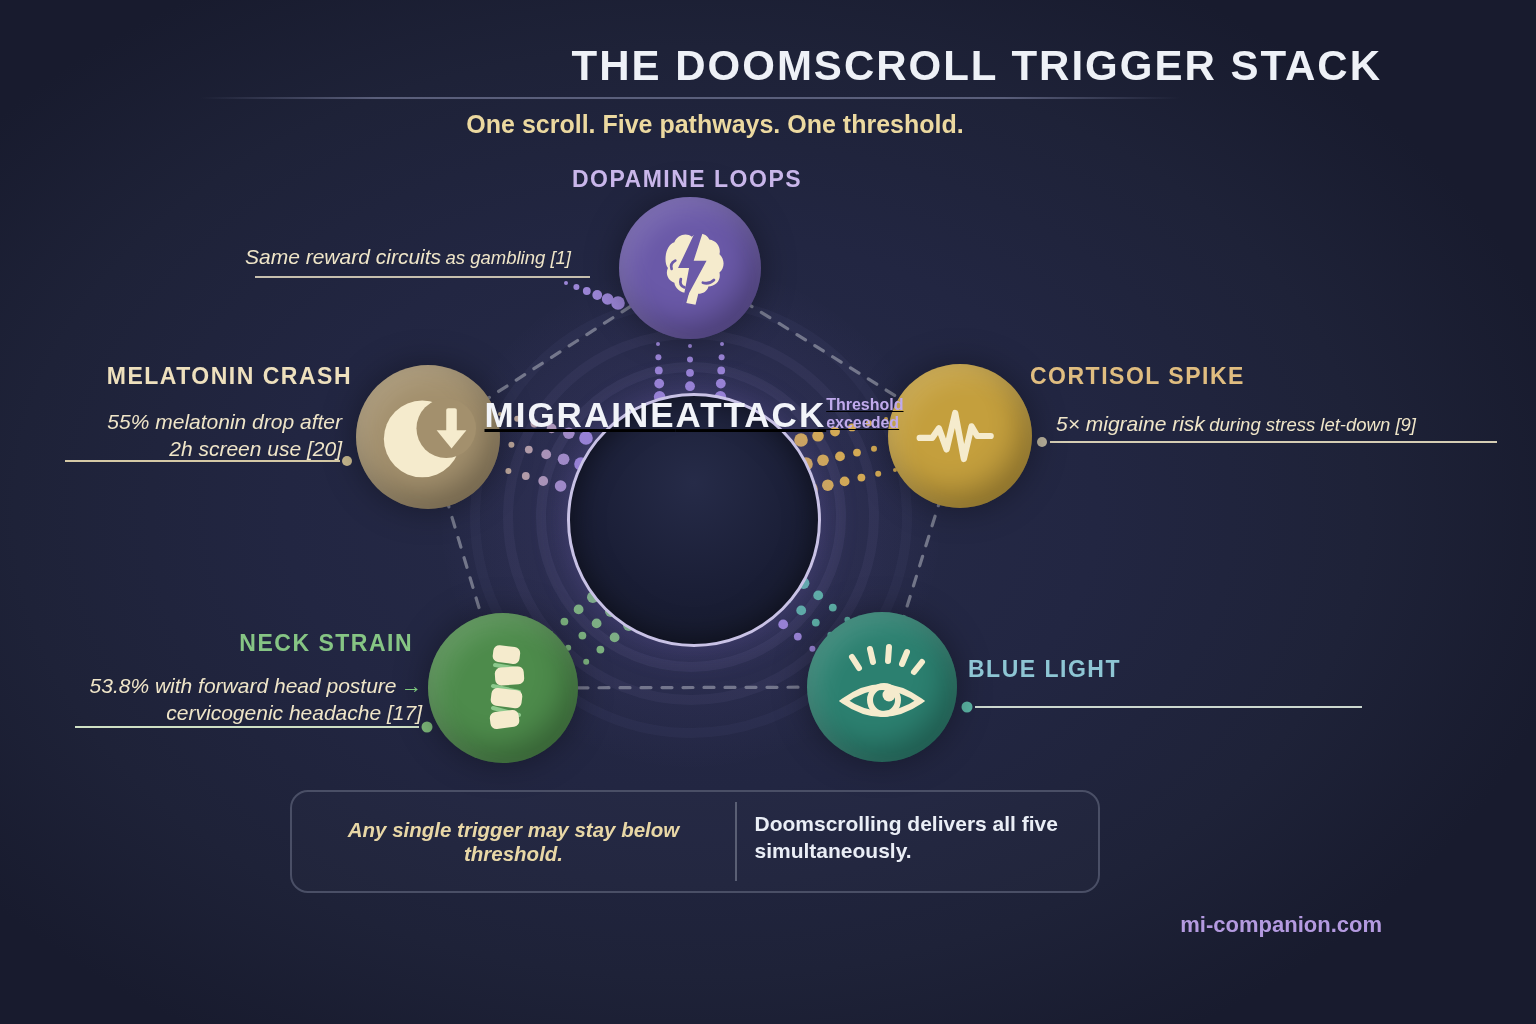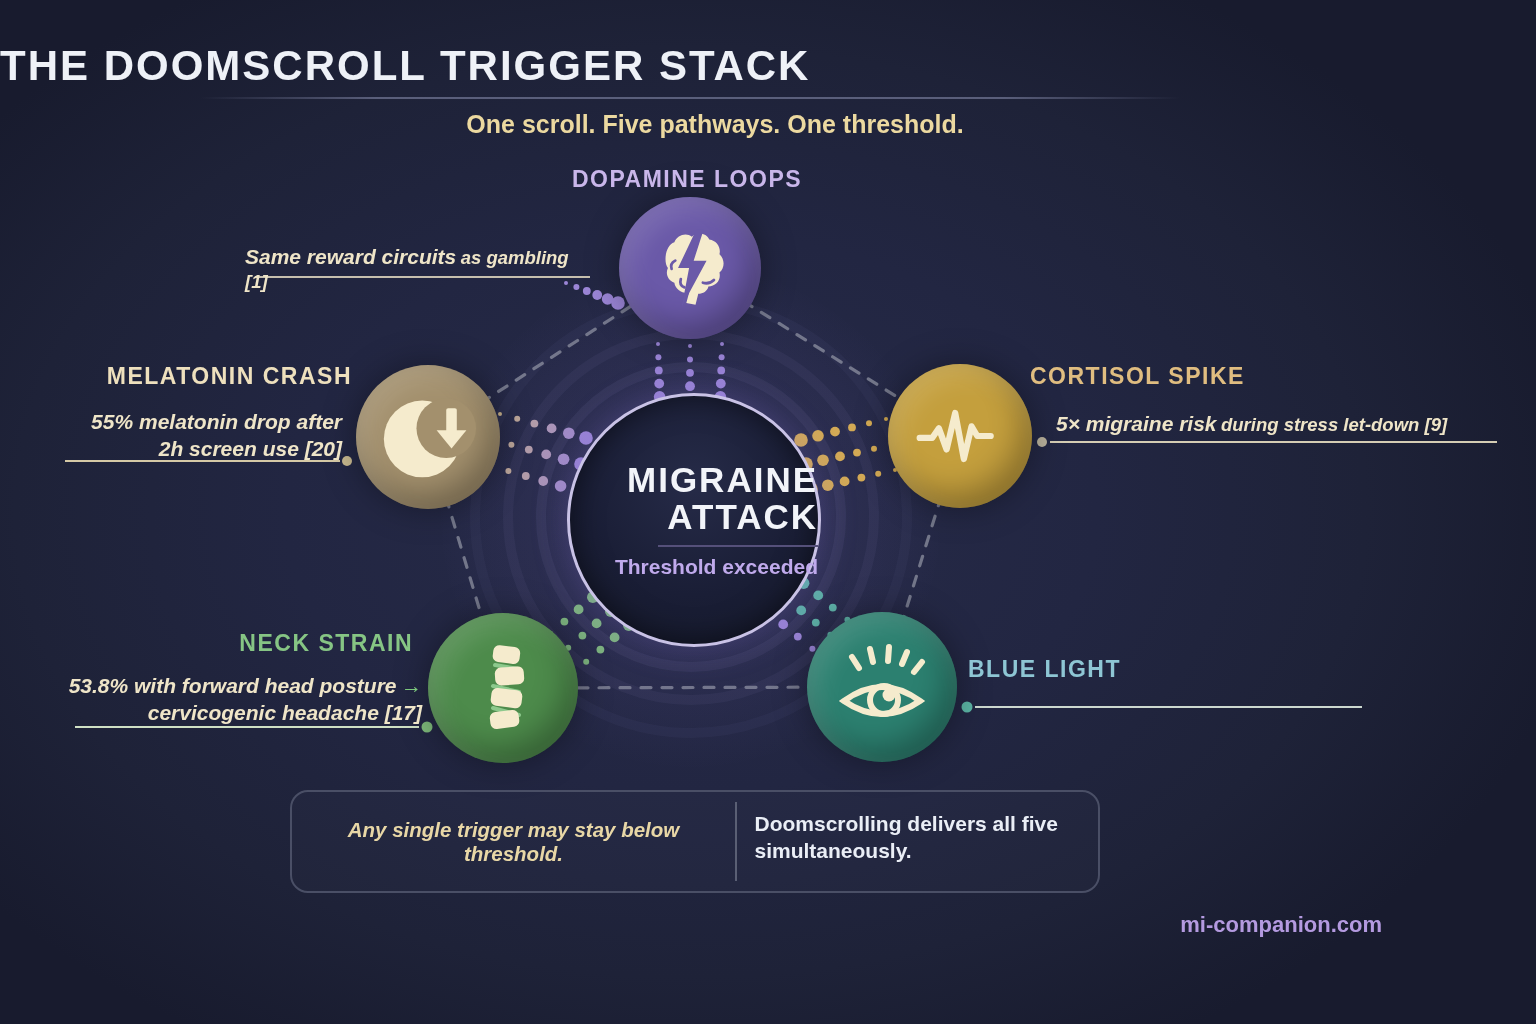--- a/index.html
+++ b/index.html
@@ -5,50 +5,50 @@
   html,body{margin:0;padding:0;background:#14172a;}
   .canvas{
     position:relative;width:1536px;height:1024px;overflow:hidden;
     font-family:"Liberation Sans","DejaVu Sans",sans-serif;
     background:
       radial-gradient(ellipse 900px 620px at 45% 50%, #272b49 0%, #222642 45%, #1e2238 75%, #181b2e 100%);
   }
   svg.decor{position:absolute;left:0;top:0;z-index:1;}
   .abs{position:absolute;}
   
-  .title{left:0;top:42px;width:1382px;text-align:left;color:#eef1f7;
+  .title{left:0;top:42px;width:1382px;text-align:right;color:#eef1f7;
     font-size:42px;font-weight:bold;letter-spacing:2px;z-index:4;}
   .title-divider{left:200px;top:97px;width:980px;height:2px;z-index:4;
     background:linear-gradient(90deg,rgba(110,115,145,0),rgba(110,115,145,.75) 18%,rgba(110,115,145,.75) 82%,rgba(110,115,145,0));}
   .subtitle{left:0;top:110px;width:1382px;text-align:center;color:#ecd9a0;
     font-size:25px;font-weight:bold;z-index:4;padding-left:24px;}
   
   .node-circle{border-radius:50%;z-index:2;background:var(--node-color);
     box-shadow:inset 10px 12px 26px rgba(255,255,255,.14), inset -10px -14px 30px rgba(0,0,0,.30), 0 0 34px rgba(0,0,0,.35);
     display:flex;align-items:center;justify-content:center;}
   .node-circle svg{display:block;}
   
   .node-label{font-size:23px;font-weight:bold;letter-spacing:1.5px;z-index:4;}
   
-  .ann{z-index:4;color:#efe5c8;font-style:italic;font-weight:bold;line-height:1.3;}
+  .ann{z-index:4;color:#efe5c8;font-style:italic;font-weight:normal;line-height:1.3;}
   .ann .p1{font-size:21px;}
   .ann .p2{font-size:18.5px;}
   .arrow-green{color:#7dc87d;font-style:normal;}
   .arrow-gold{color:#d9b45a;font-style:normal;}
   
   .center-glow{left:441px;top:267px;width:500px;height:500px;border-radius:50%;z-index:1;
     background:radial-gradient(circle,rgba(125,105,200,.16) 0%,rgba(125,105,200,.05) 55%,rgba(125,105,200,0) 72%);}
   .center-circle{left:567px;top:393px;width:248px;height:248px;border-radius:50%;z-index:3;
     border:3px solid #c9c2e6;
     background:radial-gradient(circle at 50% 35%, #262b48 0%, #1a1e36 55%, #141828 100%);
     box-shadow:0 0 36px rgba(140,120,220,.28), inset 0 0 30px rgba(0,0,0,.5);
-    display:flex;flex-direction:column;align-items:flex-end;justify-content:center;}
+    display:flex;flex-direction:row;align-items:flex-start;justify-content:center;text-decoration:underline;}
   .center-title{color:#f2f4f9;font-size:35px;font-weight:bold;letter-spacing:2px;line-height:1.06;text-align:center;}
   .center-divider{width:160px;height:1.5px;background:#55507a;margin:10px 0 8px 0;}
-  .center-status{color:#c0aaec;font-size:21px;font-weight:bold;}
+  .center-status{color:#c0aaec;font-size:16px;font-weight:bold;}
   
   .bottom-box{left:290px;top:790px;width:810px;height:103px;border:2px solid #4a4f66;border-radius:18px;
     background:rgba(255,255,255,.015);z-index:4;display:flex;align-items:stretch;box-sizing:border-box;}
   .box-left{flex:0 0 443px;display:flex;align-items:center;justify-content:center;
     color:#e8d7a6;font-style:italic;font-weight:bold;font-size:20.5px;padding:0 14px;box-sizing:border-box;text-align:center;}
   .box-divider{flex:0 0 1.5px;background:#5a5f74;margin:10px 0;}
   .box-right{flex:1;display:flex;align-items:center;color:#eaeef6;font-weight:bold;font-size:21px;
     line-height:1.25;padding:0 24px 8px 18px;}
   
   .footer{left:0;top:912px;width:1382px;text-align:right;color:#b49ae0;font-size:22px;font-weight:bold;z-index:4;}

